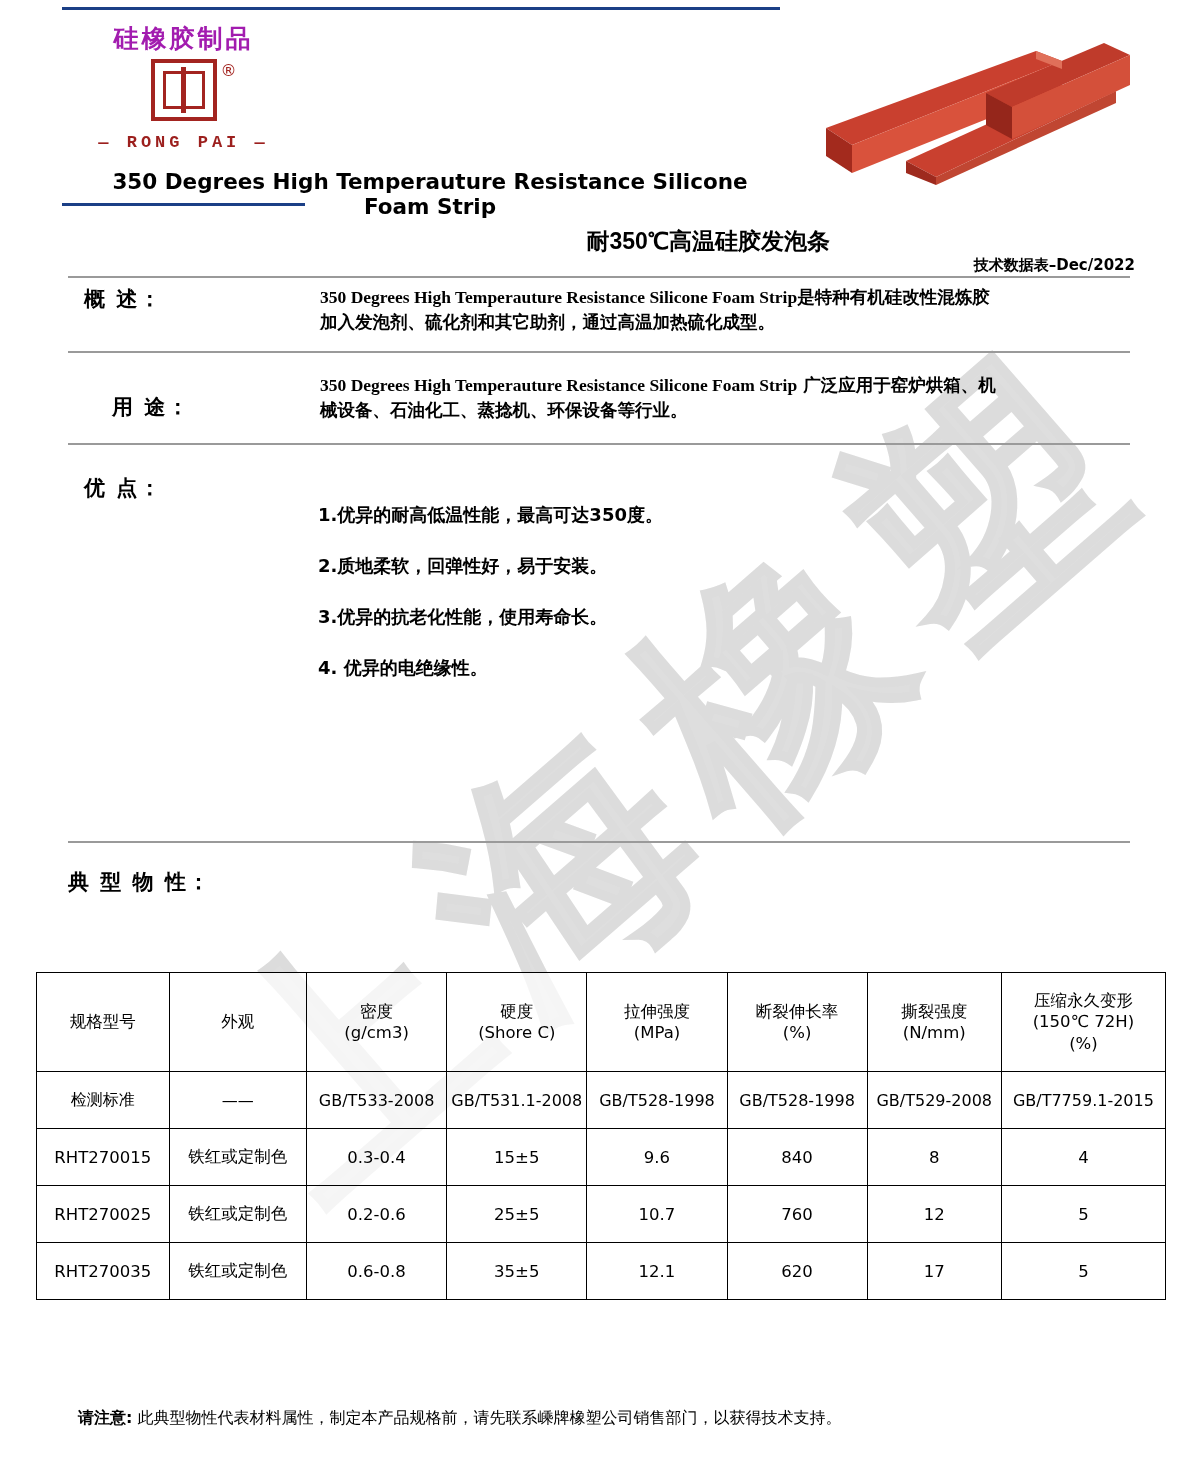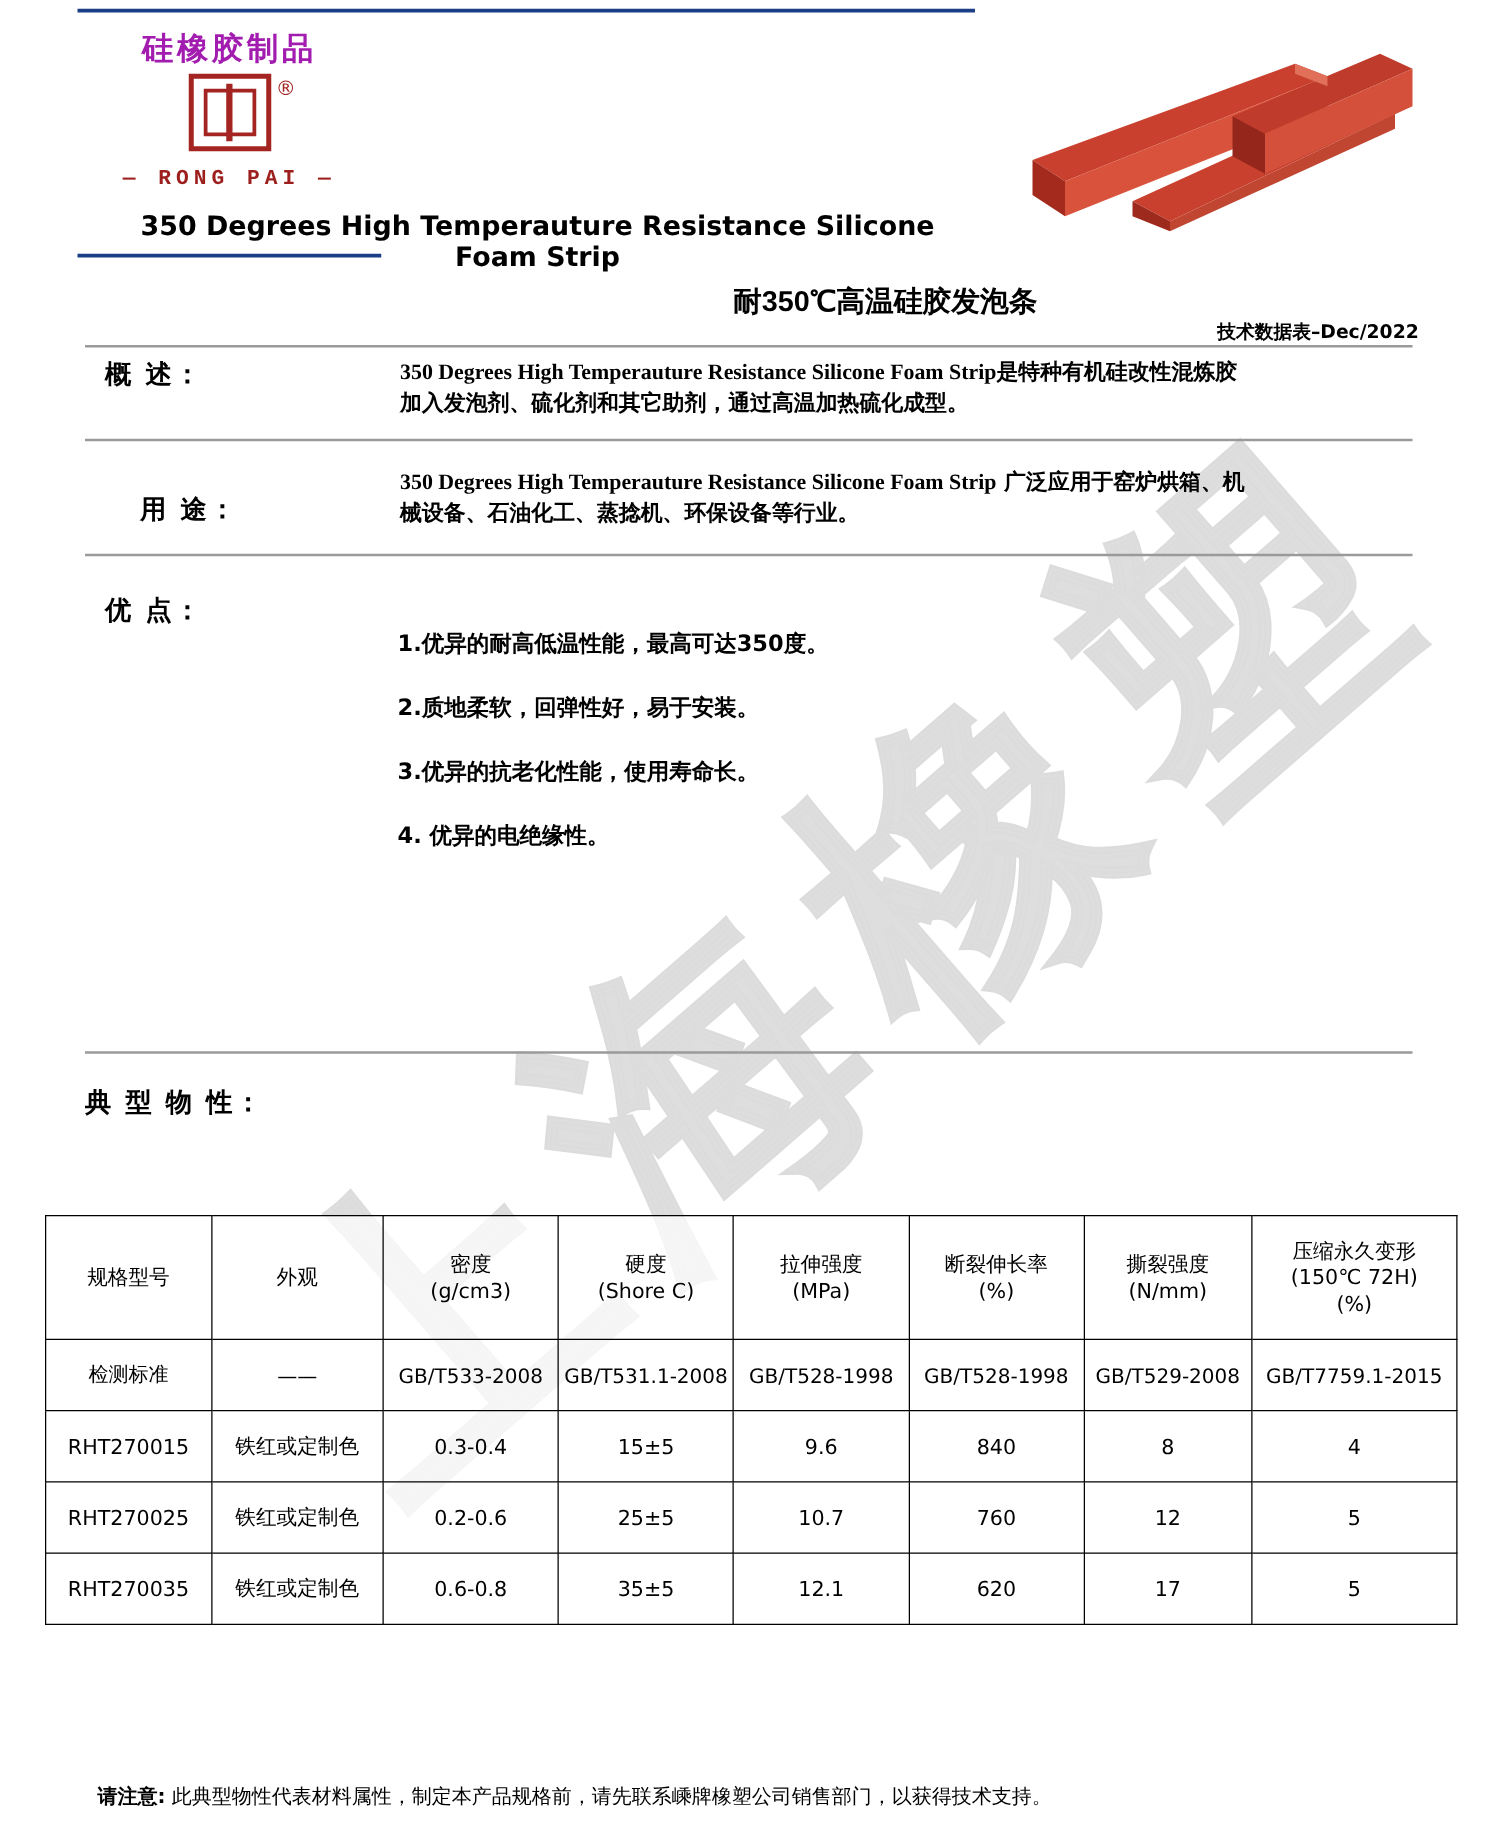--- a/index.html
+++ b/index.html
@@ -250,21 +250,20 @@
   .std-row td { font-size: 16px; }
 
   
   .footer-note {
     position: absolute;
     left: 78px;
     top: 1408px;
     width: 1050px;
     font-family: "DejaVu Sans", sans-serif;
     font-size: 16px;
-    margin-top: 19px;
   }
   .footer-note b { font-weight: 700; }
   .content-layer { position: relative; z-index: 2; }
 </style>
 </head>
 <body>
 
 <div class="page">
 
   <div class="watermark">

